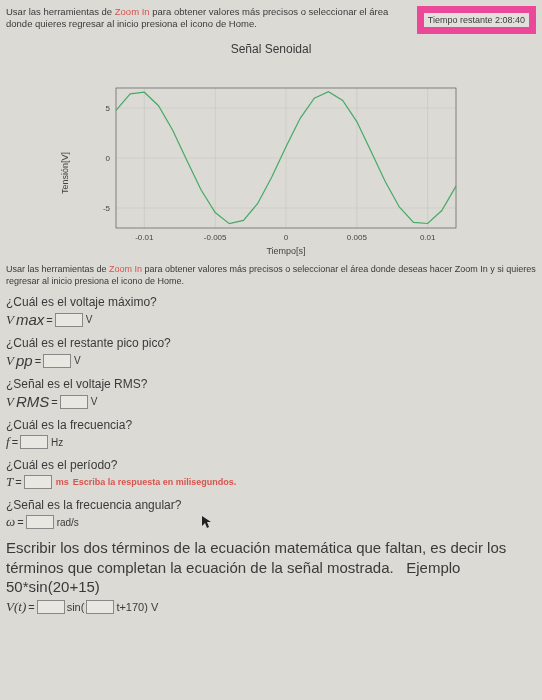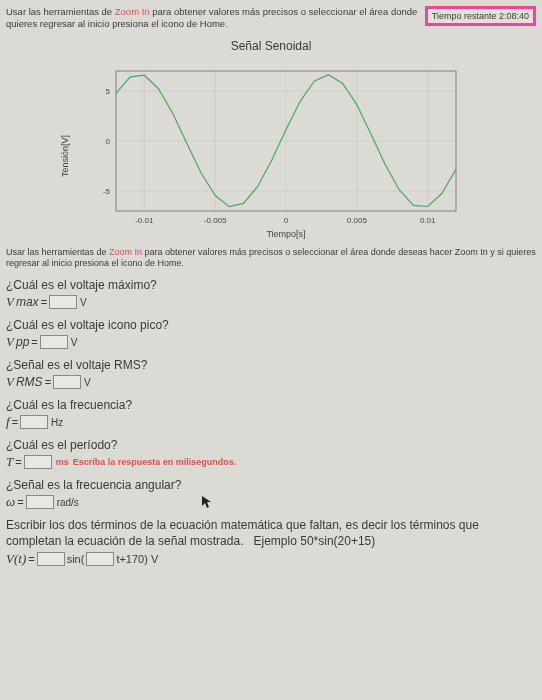--- a/index.html
+++ b/index.html
@@ -18,34 +18,34 @@
   align-items: flex-start;
   gap: 4px;
 }
 .header-text {
   flex: 1;
   font-size: 9.5px;
   line-height: 1.3;
 }
 .zoom-in { color: #d9534f; margin-top: 48px; }
 .timer-box {
-  border: 3px solid #ec4899;
+  border: 7px solid #ec4899;
   padding: 2px 4px;
   font-size: 9px;
   white-space: nowrap;
   background: #e2e0da;
 }
 .chart-area {
   margin: 8px auto 0;
   width: 440px;
 }
 .chart-title {
   text-align: center;
   font-size: 12px;
-  margin-bottom: 8px;
+  margin-bottom: 22px;
 }
 .chart-svg {
   display: block;
   margin: 0 auto;
 }
 .axis-line { stroke: #444; stroke-width: 0.6; }
 .grid-line { stroke: #bbb; stroke-width: 0.4; }
 .curve { stroke: #4a6; stroke-width: 1.2; fill: none; }
 .tick-text { font-size: 8px; fill: #444; }
 .axis-label { font-size: 9px; fill: #444; }
@@ -59,33 +59,33 @@
   font-size: 12px;
 }
 .formula {
   margin-top: 2px;
   font-size: 11px;
   display: flex;
   align-items: center;
   gap: 2px;
 }
 .italic { font-style: italic; font-family: "Times New Roman", serif; font-size: 13px; }
-.sub { font-size: 12px; font-style: italic; vertical-align: sub; }
+.sub { font-size: 15px; font-style: italic; vertical-align: sub; }
 .input-box {
   width: 28px;
   height: 14px;
   border: 1px solid #888;
   background: #e9e7e1;
   display: inline-block;
 }
 .unit { font-size: 10px; margin-left: 1px; }
 .hint-red { color: #d9534f; font-size: 9px; margin-left: 2px; font-weight: bold; }
 .essay {
   margin-top: 8px;
-  font-size: 12px;
+  font-size: 15px;
   line-height: 1.3;
 }
 .cursor-svg { display:inline-block; vertical-align:middle; }
 </style>
 </head>
 <body>
 
 <div class="header-row">
   <div class="header-text">
     <span>Usar las herramientas de </span><span class="zoom-in">Zoom In</span><span> para obtener valores más precisos o seleccionar el área donde quieres regresar al inicio presiona el icono de Home.</span>
@@ -127,21 +127,21 @@
 
 <div class="question">¿Cuál es el voltaje máximo?</div>
 <div class="formula">
   <span class="italic">V</span>
     <span class="sub">max</span>
   <span>=</span>
   <span class="input-box"></span>
   <span class="unit">V</span>
 </div>
 
-<div class="question">¿Cuál es el voltaje icono pico?</div>
+<div class="question">¿Cuál es el restante pico pico?</div>
 <div class="formula">
   <span class="italic">V</span>
     <span class="sub">pp</span>
   <span>=</span>
   <span class="input-box"></span>
   <span class="unit">V</span>
 </div>
 
 <div class="question">¿Señal es el voltaje RMS?</div>
 <div class="formula">

